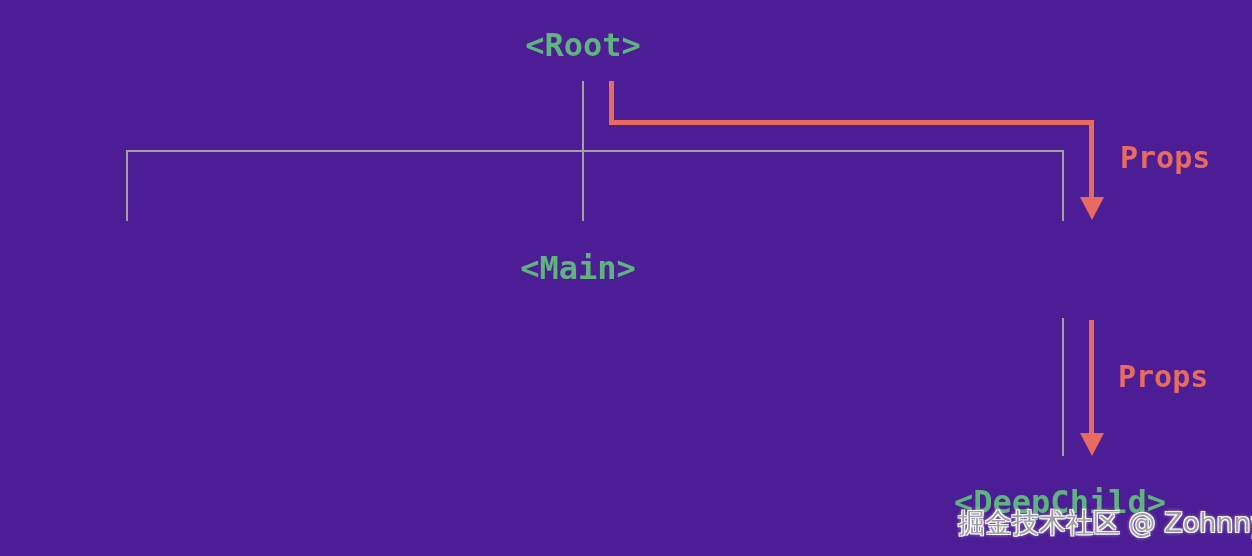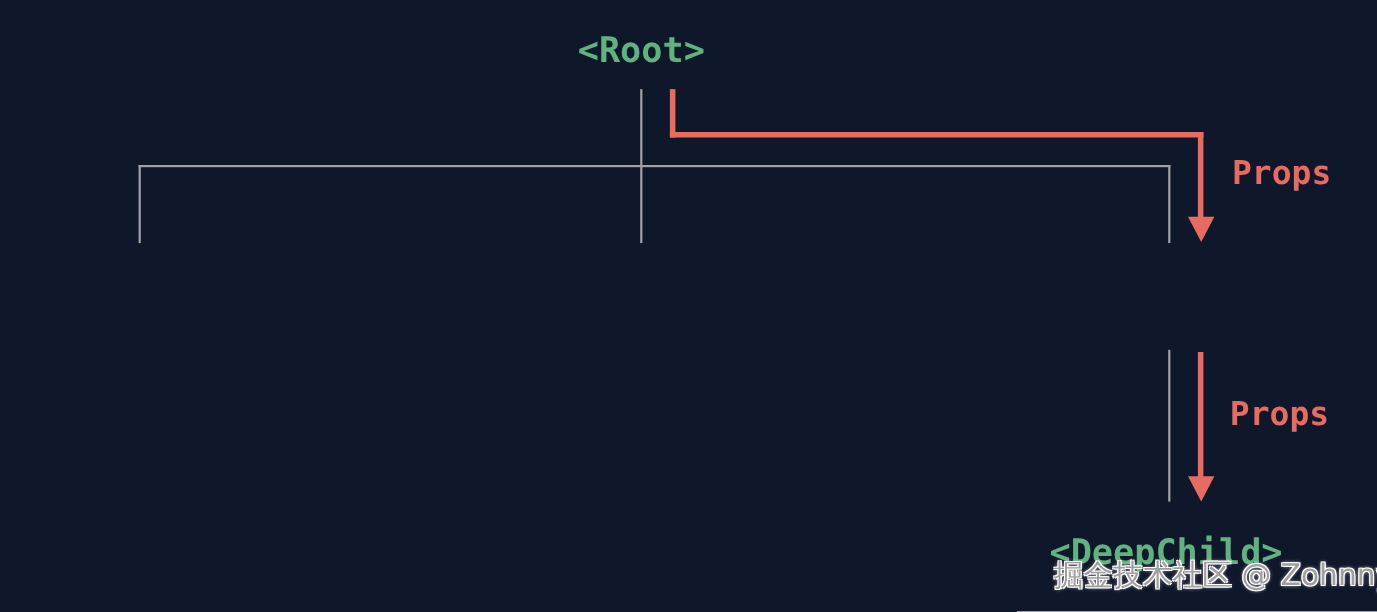--- a/index.html
+++ b/index.html
@@ -4,21 +4,21 @@
 <style>
   html, body {
     margin: 0;
     padding: 0;
     background: #ffffff;
   }
   .stage {
     position: relative;
     width: 1252px;
     height: 556px;
-    background: #0f172a;
+    background: #4c1d95;
     overflow: hidden;
     font-family: "DejaVu Sans Mono", "Liberation Mono", monospace;
   }
   .node {
     position: absolute;
     transform: translateX(-50%);
     color: var(--green);
     font-size: 32px;
     font-weight: 700;
     letter-spacing: 0px;
@@ -61,20 +61,21 @@
        0 0 4px #ffffff;
     z-index: 5;
   }
 </style>
 </head>
 <body>
 
 <div class="stage">
 
   <div class="node" style="left:583px; top:26px;">&lt;Root&gt;</div>
+  <div class="node" style="left:578px; top:249px;">&lt;Main&gt;</div>
   <div class="node" style="left:1060px; top:483px;">&lt;DeepChild&gt;</div>
 
   <div class="gline" style="left:582px; top:81px; width:2px; height:140px;"></div>
   <div class="gline" style="left:126px; top:150px; width:938px; height:2px;"></div>
   <div class="gline" style="left:126px; top:150px; width:2px; height:71px;"></div>
   <div class="gline" style="left:1062px; top:150px; width:2px; height:71px;"></div>
   <div class="gline" style="left:1062px; top:318px; width:2px; height:138px;"></div>
 
   <div class="rline" style="left:609px; top:81px; width:5px; height:44px;"></div>
   <div class="rline" style="left:609px; top:120px; width:485px; height:5px;"></div>

